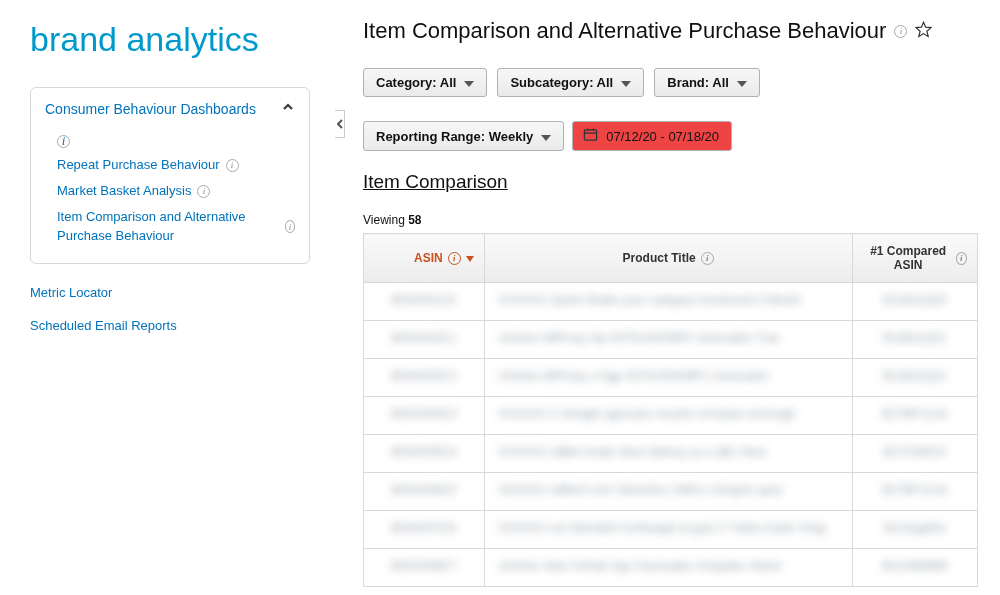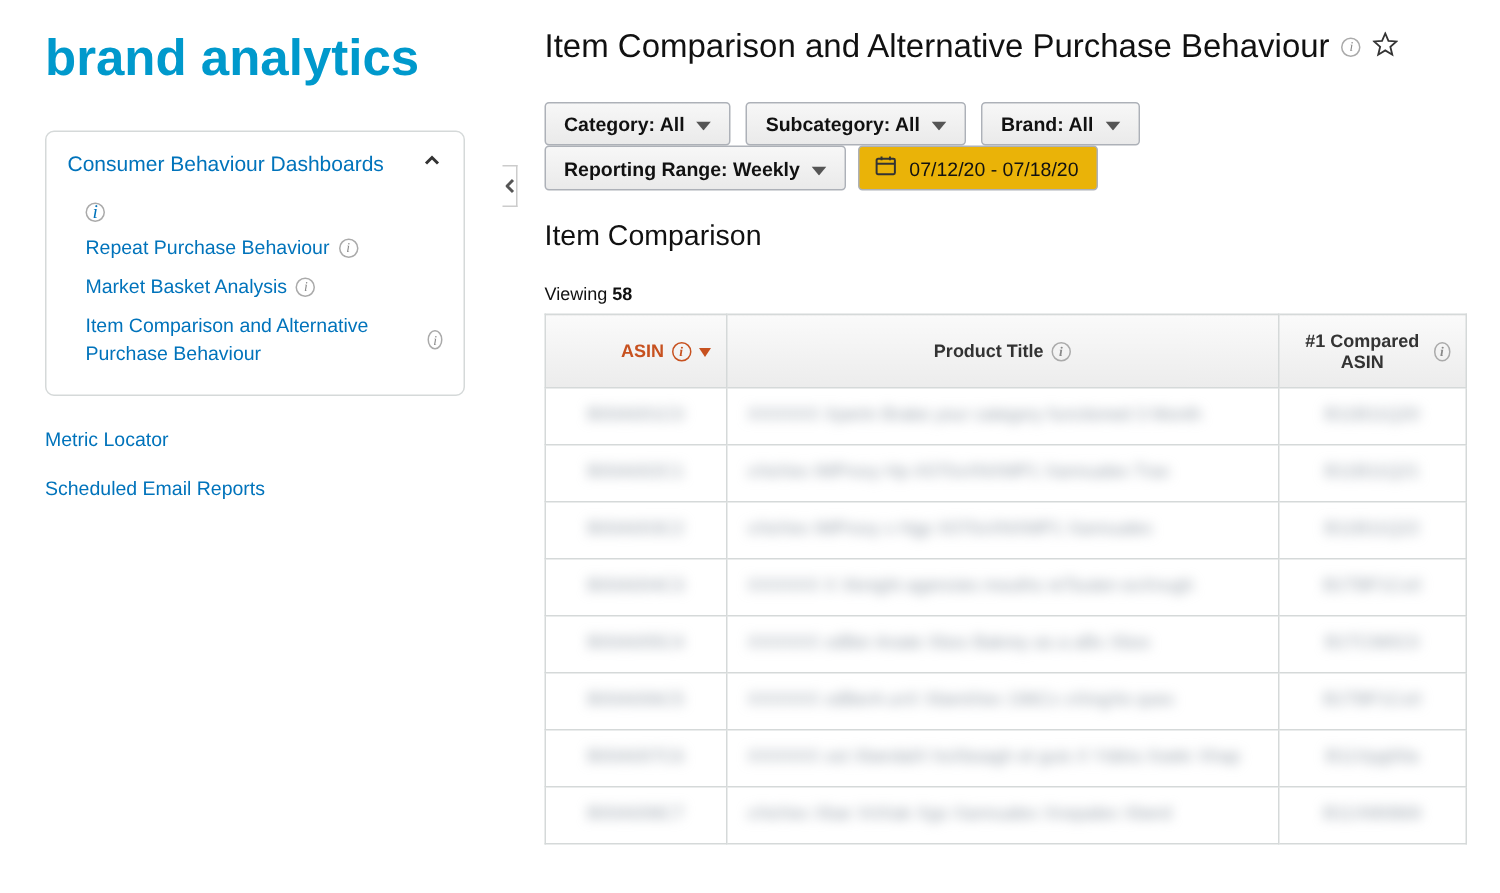--- a/index.html
+++ b/index.html
@@ -15,21 +15,21 @@
   }
   .app { display: flex; height: 100%; }
   .sidebar {
     width: 335px;
     padding: 20px 25px 0 30px;
     flex-shrink: 0;
   }
   .brand-title {
     color: #0099cc;
     font-size: 34px;
-    font-weight: 700;
+    font-weight: 400;
     letter-spacing: 0px;
     margin-bottom: 28px;
   }
   .nav-panel {
     border: 1px solid #d5d9d9;
     border-radius: 6px;
     background: #fff;
     padding: 0;
     margin-bottom: 18px;
   }
@@ -95,21 +95,21 @@
     align-items: center;
     gap: 8px;
     margin-bottom: 24px;
   }
   .page-title {
     font-size: 22px;
     font-weight: 400;
     color: #111;
   }
   .star-icon svg { width: 17px; height: 17px; stroke: #333; stroke-width: 1.4; fill: none; }
-  .filters-row { display: flex; gap: 10px; margin-bottom: 0; flex-wrap: wrap; }
+  .filters-row { display: flex; gap: 10px; margin-bottom: 24px; flex-wrap: wrap; }
   .filter-btn {
     display: inline-flex;
     align-items: center;
     gap: 8px;
     background: linear-gradient(#f7f7f7, #eaeaea);
     border: 1px solid #adb1b8;
     border-radius: 3px;
     padding: 6px 12px;
     font-size: 13px;
     color: #111;
@@ -120,27 +120,28 @@
   .range-row { display: flex; gap: 8px; margin-bottom: 20px; align-items: stretch; }
   .date-box {
     display: inline-flex;
     align-items: center;
     gap: 8px;
     border: 1px solid #adb1b8;
     border-radius: 3px;
     padding: 5px 12px 5px 10px;
     font-size: 13px;
     color: #111;
-    background: #eab308;
+    background: #ef4444;
   }
   .cal-icon svg { width: 15px; height: 15px; stroke: #333; stroke-width: 1.4; fill: none; }
   .section-title {
     font-size: 19px;
     font-weight: 400;
     margin-bottom: 20px;
+    text-decoration: underline;
   }
   .viewing { font-size: 12px; margin-bottom: 6px; }
   .viewing b { font-weight: 700; }
   .table {
     border: 1px solid #d5d9d9;
     border-collapse: collapse;
     width: 615px;
   }
   .table th, .table td {
     border: 1px solid #d5d9d9;

